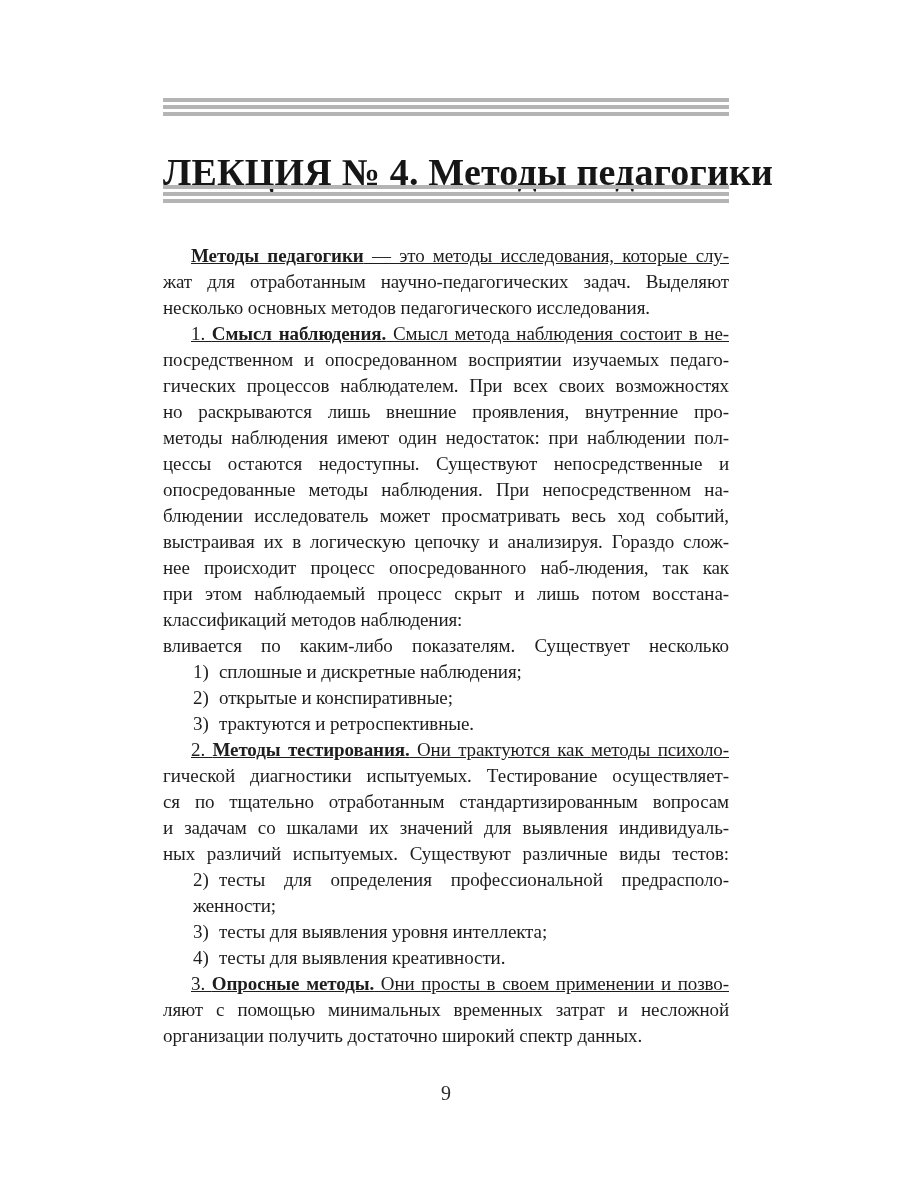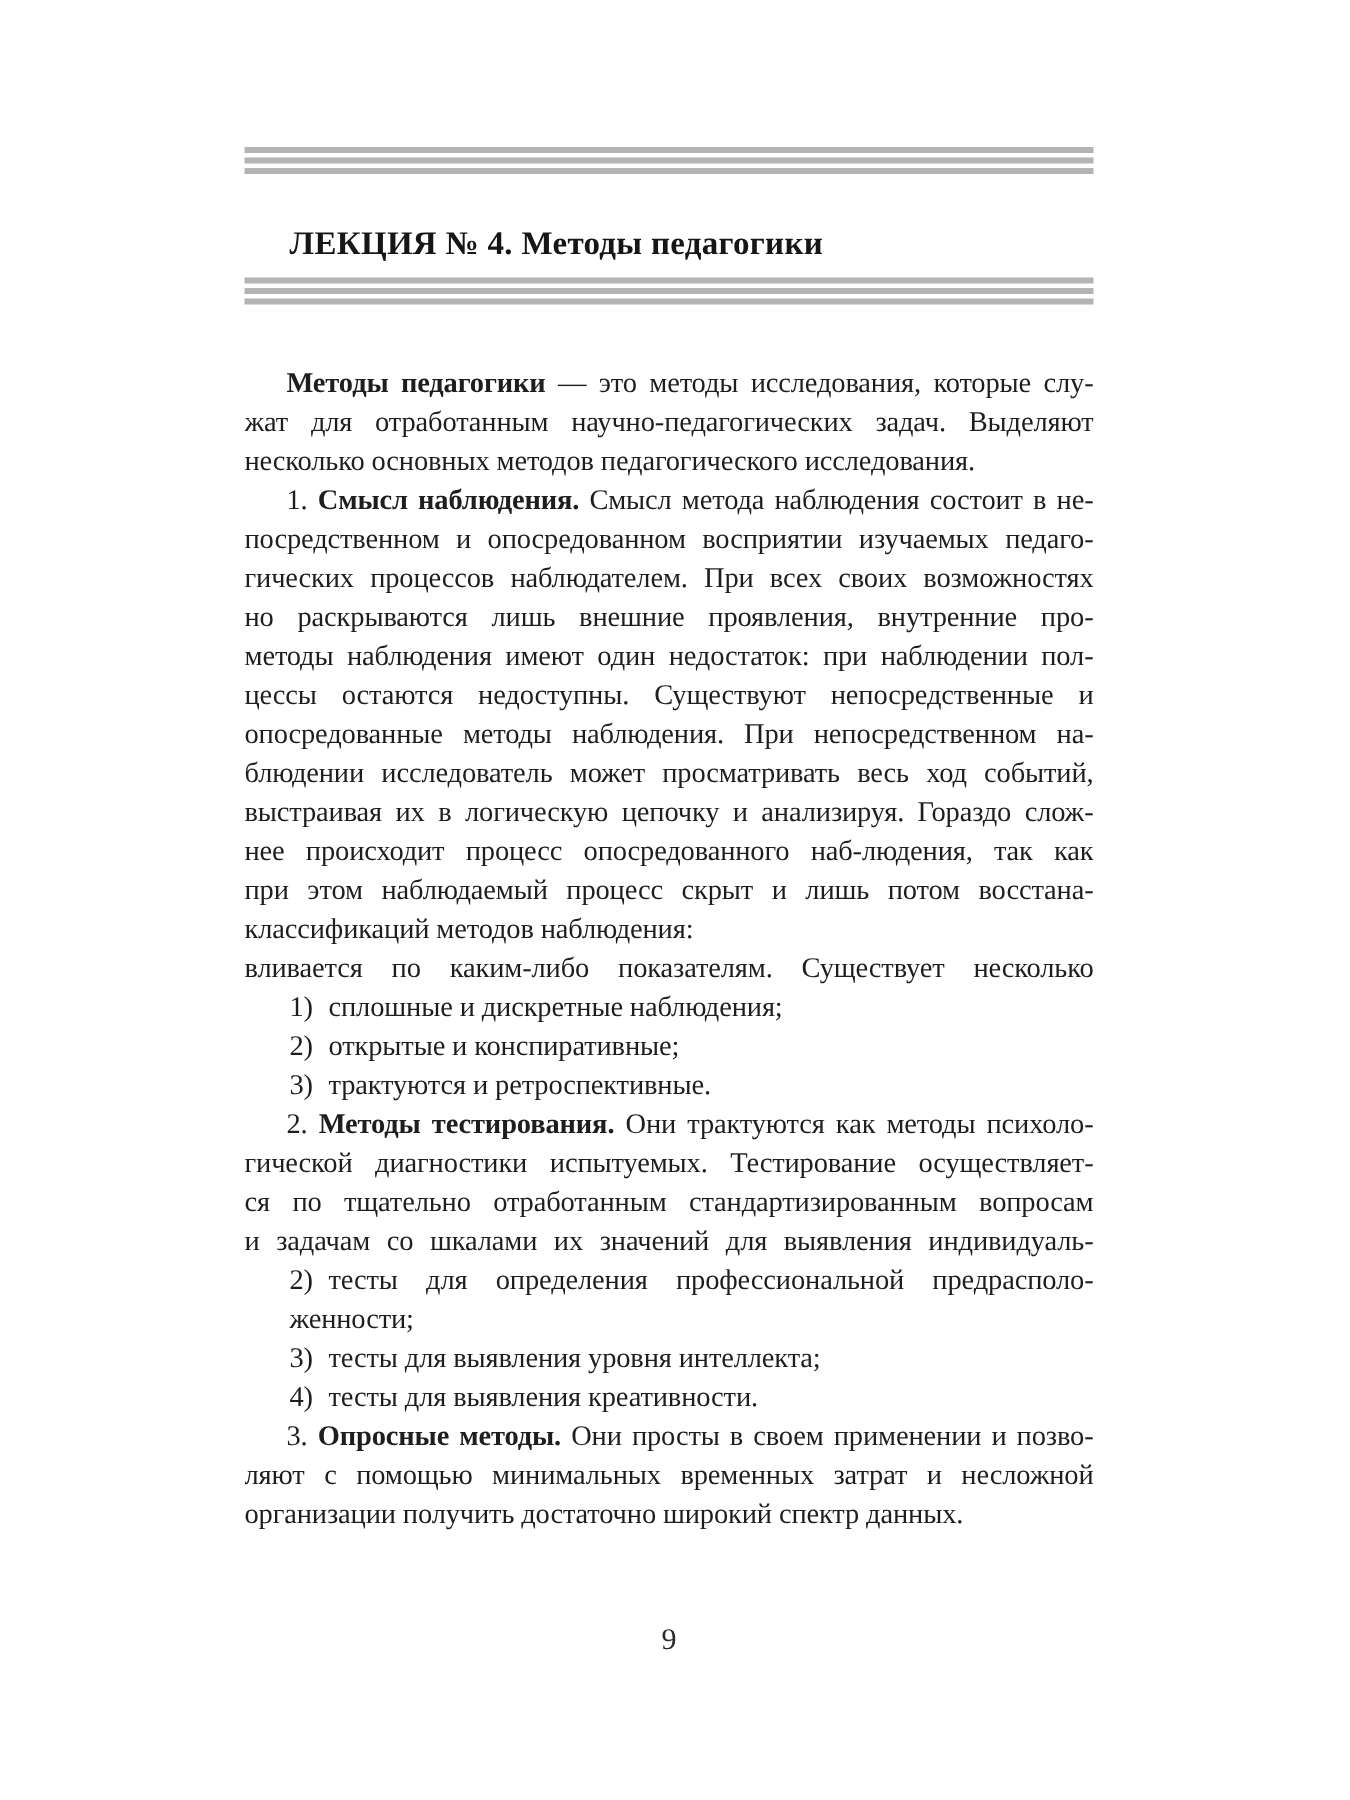--- a/index.html
+++ b/index.html
@@ -20,40 +20,39 @@
   
   .triple-rule{position:absolute;left:163px;width:566px;}
   .triple-rule .bar{height:4px;background:var(--rule);margin-bottom:3px;}
   .triple-rule .bar:last-child{margin-bottom:0;}
   .rule-top{top:98px;}
   .rule-bottom{top:185px;}
 
   
   .chapter-title{
     position:absolute;left:163px;top:130px;width:700px;
-    font-size:22px;font-weight:bold;color:#161616;
+    font-size:38px;font-weight:bold;color:#161616;
     line-height:34px;letter-spacing:0.2px;
     white-space:nowrap;
-    margin-left:30px;
   }
 
   
   .body-text{
     position:absolute;left:163px;top:243px;width:566px;
     font-size:19px;color:var(--ink);
     letter-spacing:-0.1px;
   }
   .line{
     height:26px;line-height:26px;
     text-align:justify;
     text-align-last:justify;
     overflow:hidden;
   }
   .line.last{text-align-last:left;}
-  .line.indent{text-indent:28px;}
+  .line.indent{text-indent:28px;text-decoration:underline;}
   .line .b{font-weight:bold;}
   .li-line{padding-left:30px;}
   .num{display:inline-block;min-width:26px;}
 
   
   .page-number{
     position:absolute;left:163px;top:1082px;width:566px;
     text-align:center;font-size:20px;color:#2a2a2a;
   }
 </style>
@@ -106,20 +105,21 @@
         </div>
         <div>
           <div class="line last li-line"><span class="num">3)</span><span>трактуются и ретроспективные.</span></div>
         </div>
       </div>
       <div>
         <div class="line indent"><span>2. </span><span class="b">Методы тестирования.</span><span> Они трактуются как методы психоло-</span></div>
         <div class="line"><span>гической диагностики испытуемых. Тестирование осуществляет-</span></div>
         <div class="line"><span>ся по тщательно отработанным стандартизированным вопросам</span></div>
         <div class="line"><span>и задачам со шкалами их значений для выявления индивидуаль-</span></div>
+        <div class="line"><span>ных различий испытуемых. Существуют различные виды тестов:</span></div>
       </div>
       <div>
         <div>
           <div class="line li-line"><span class="num">2)</span><span>тесты для определения профессиональной предрасполо-</span></div>
           <div class="line last li-line"><span>женности;</span></div>
         </div>
         <div>
           <div class="line last li-line"><span class="num">3)</span><span>тесты для выявления уровня интеллекта;</span></div>
         </div>
         <div>

